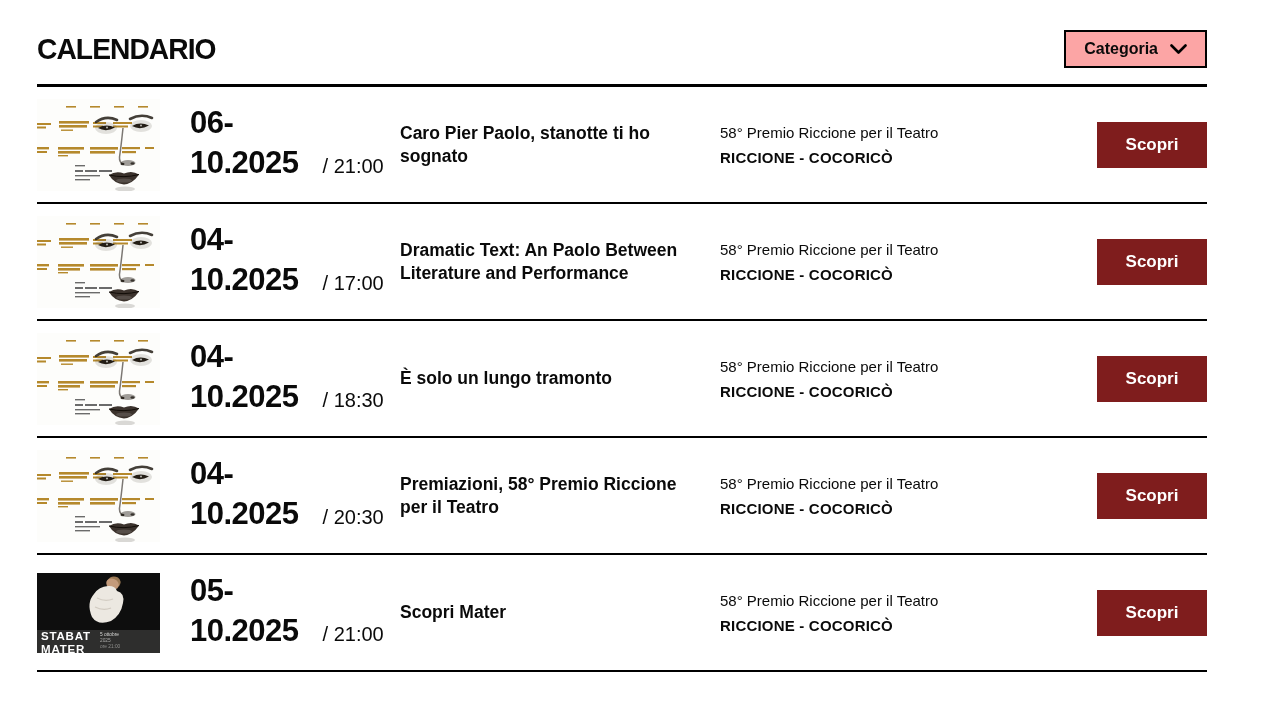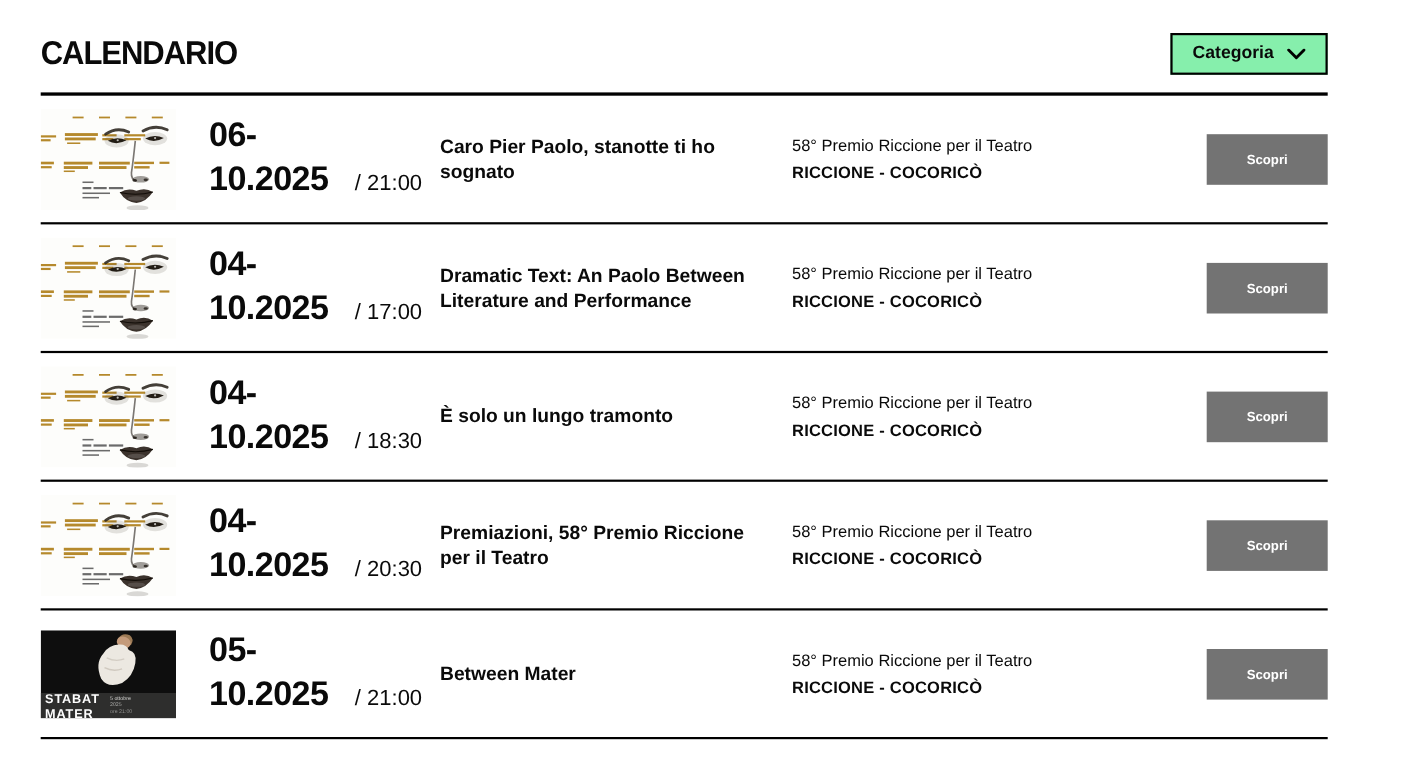--- a/index.html
+++ b/index.html
@@ -27,21 +27,21 @@
     font-size: 30px;
     font-weight: bold;
     letter-spacing: -1px;
     transform: scaleX(0.94);
     transform-origin: left center;
   }
   .category-btn {
     display: flex;
     align-items: center;
     gap: 12px;
-    background: #86efac;
+    background: #fca5a5;
     border: 2px solid #000;
     height: 38px;
     padding: 0 18px;
     font-family: "Liberation Sans", sans-serif;
     font-size: 16px;
     font-weight: bold;
     color: #0a0a0a;
     cursor: pointer;
   }
   .category-btn svg { display: block; }
@@ -97,25 +97,25 @@
   }
   .info-col .venue {
     font-size: 15px;
     font-weight: bold;
     letter-spacing: 0.2px;
   }
   .cta-btn {
     margin-left: auto;
     width: 110px;
     height: 46px;
-    background: #737373;
+    background: #7f1d1d;
     color: #fff;
     border: none;
     font-family: "Liberation Sans", sans-serif;
-    font-size: 12px;
+    font-size: 17px;
     font-weight: bold;
     cursor: pointer;
   }
   svg text { font-family: "Liberation Sans", sans-serif; }
   .defs-holder { position: absolute; width: 0; height: 0; overflow: hidden; }
 </style>
 </head>
 <body>
 
 <svg class="defs-holder" aria-hidden="true">
@@ -283,21 +283,21 @@
           <text x="4" y="79.5" font-size="11.5" font-weight="bold" letter-spacing="0.8" fill="#fefefe">MATER</text>
           <text x="63" y="63" font-size="4.8" fill="#d8d8d6">5 ottobre</text>
           <text x="63" y="69" font-size="4.8" fill="#a8a8a6">2025</text>
           <text x="63" y="75" font-size="4.8" fill="#8f8f8d">ore 21:00</text>
         </svg>
       </div>
       <div class="date-col">
         <span class="dline">05-</span>
         <span class="dline"><span>10.2025</span><span class="time">/ 21:00</span></span>
       </div>
-      <h3 class="title-col">Between Mater</h3>
+      <h3 class="title-col">Scopri Mater</h3>
       <div class="info-col">
         <p class="org">58° Premio Riccione per il Teatro</p>
         <p class="venue">RICCIONE - COCORICÒ</p>
       </div>
       <button class="cta-btn">Scopri</button>
     </article>
 
   </section>
 </main>
 

